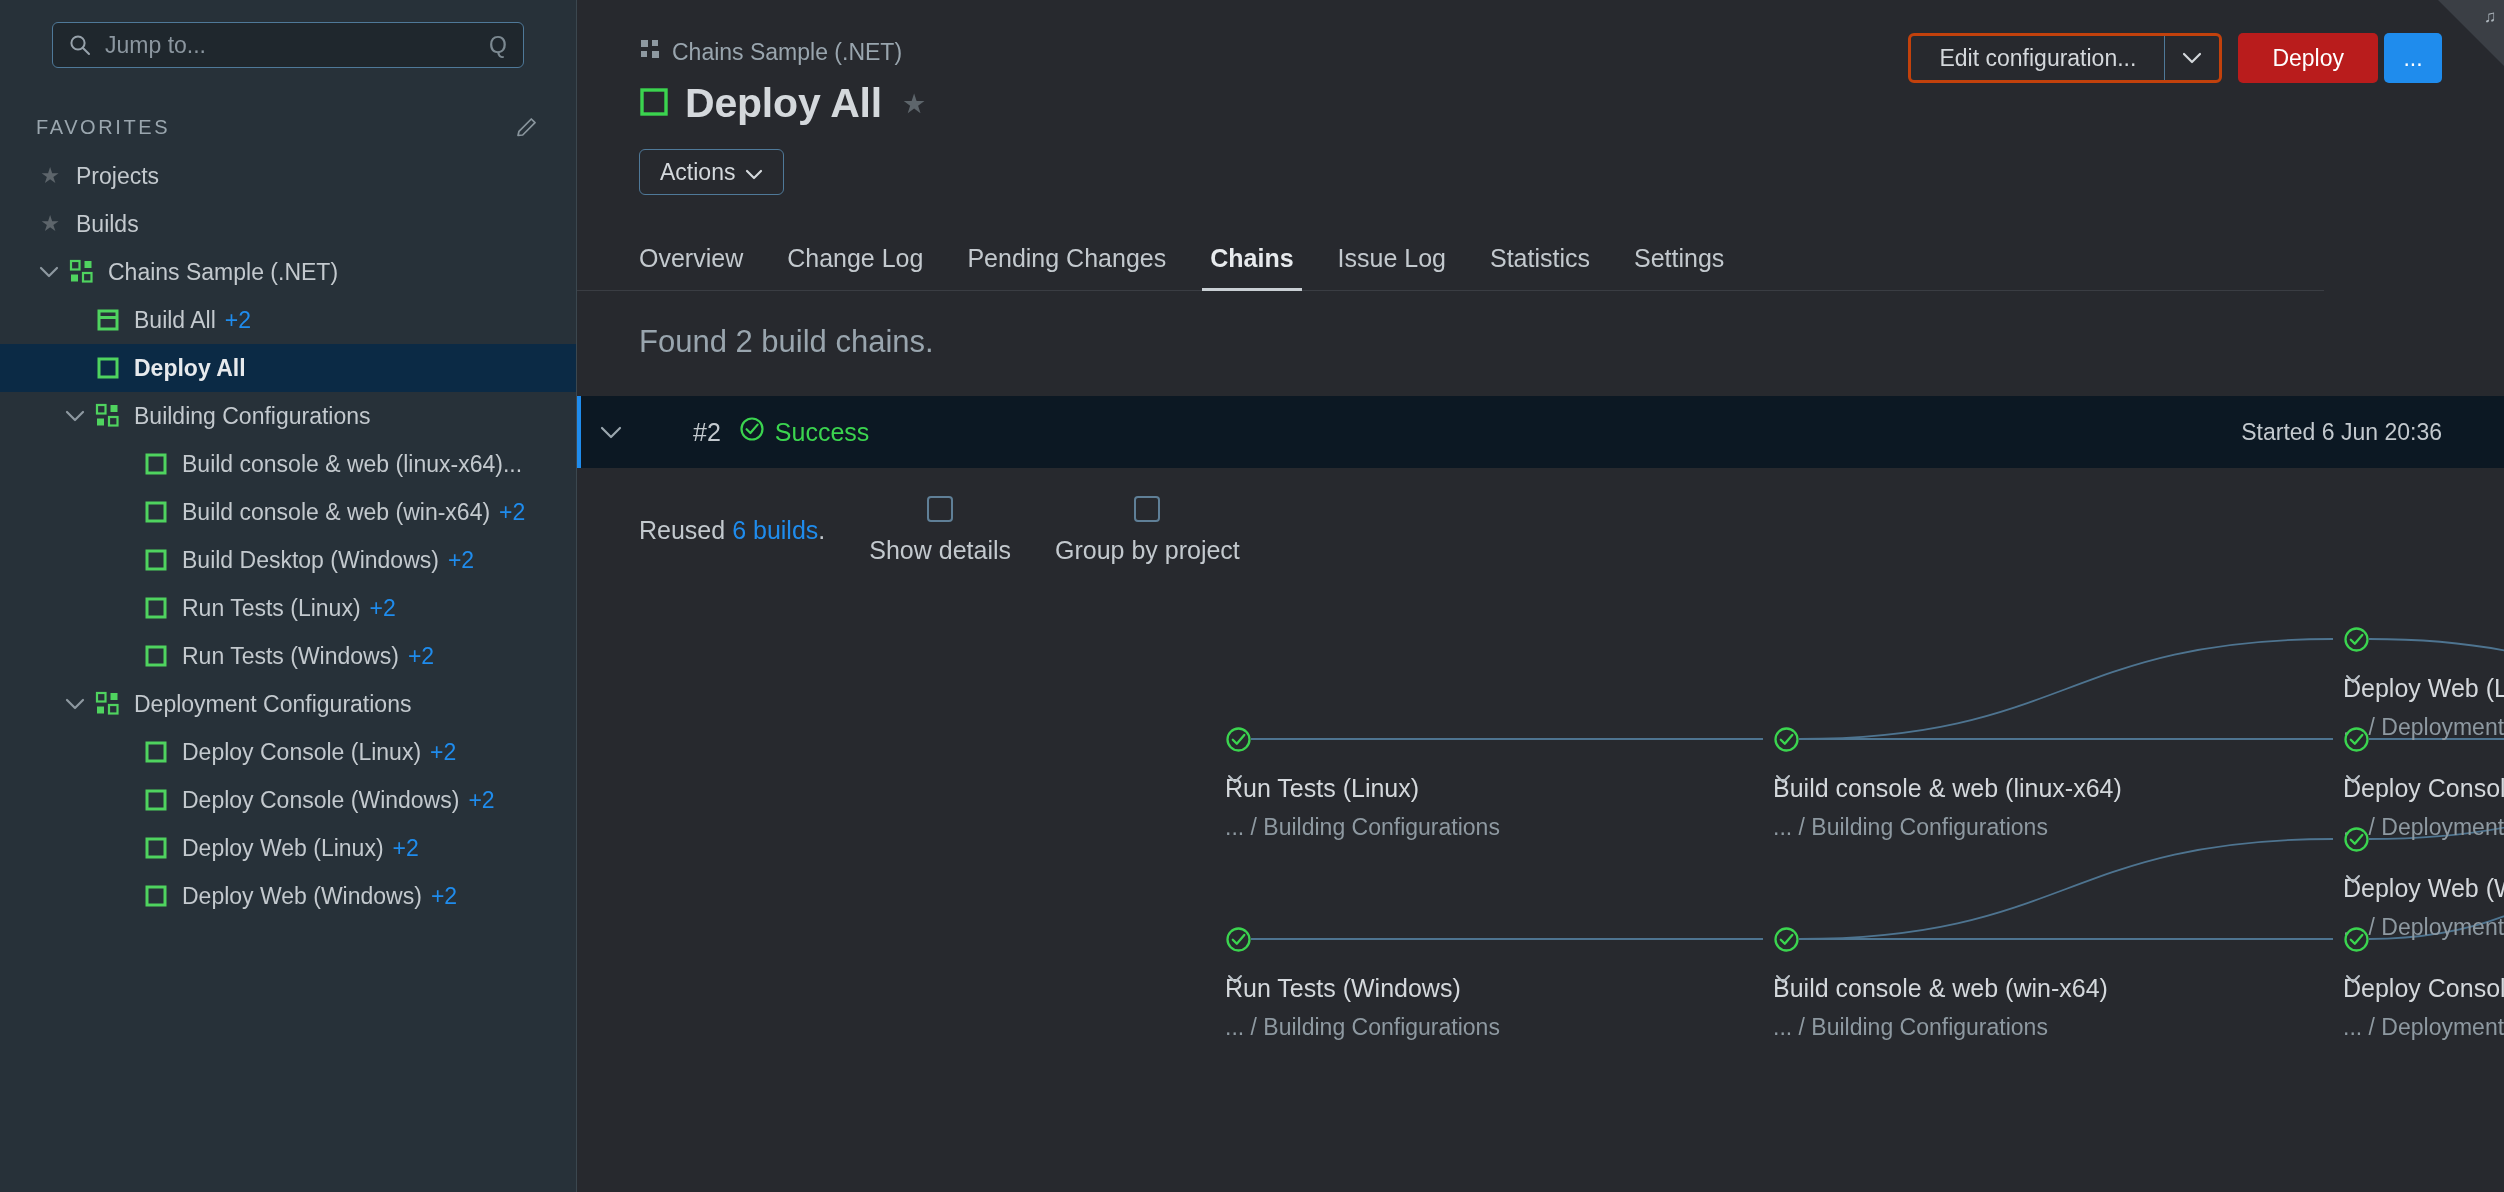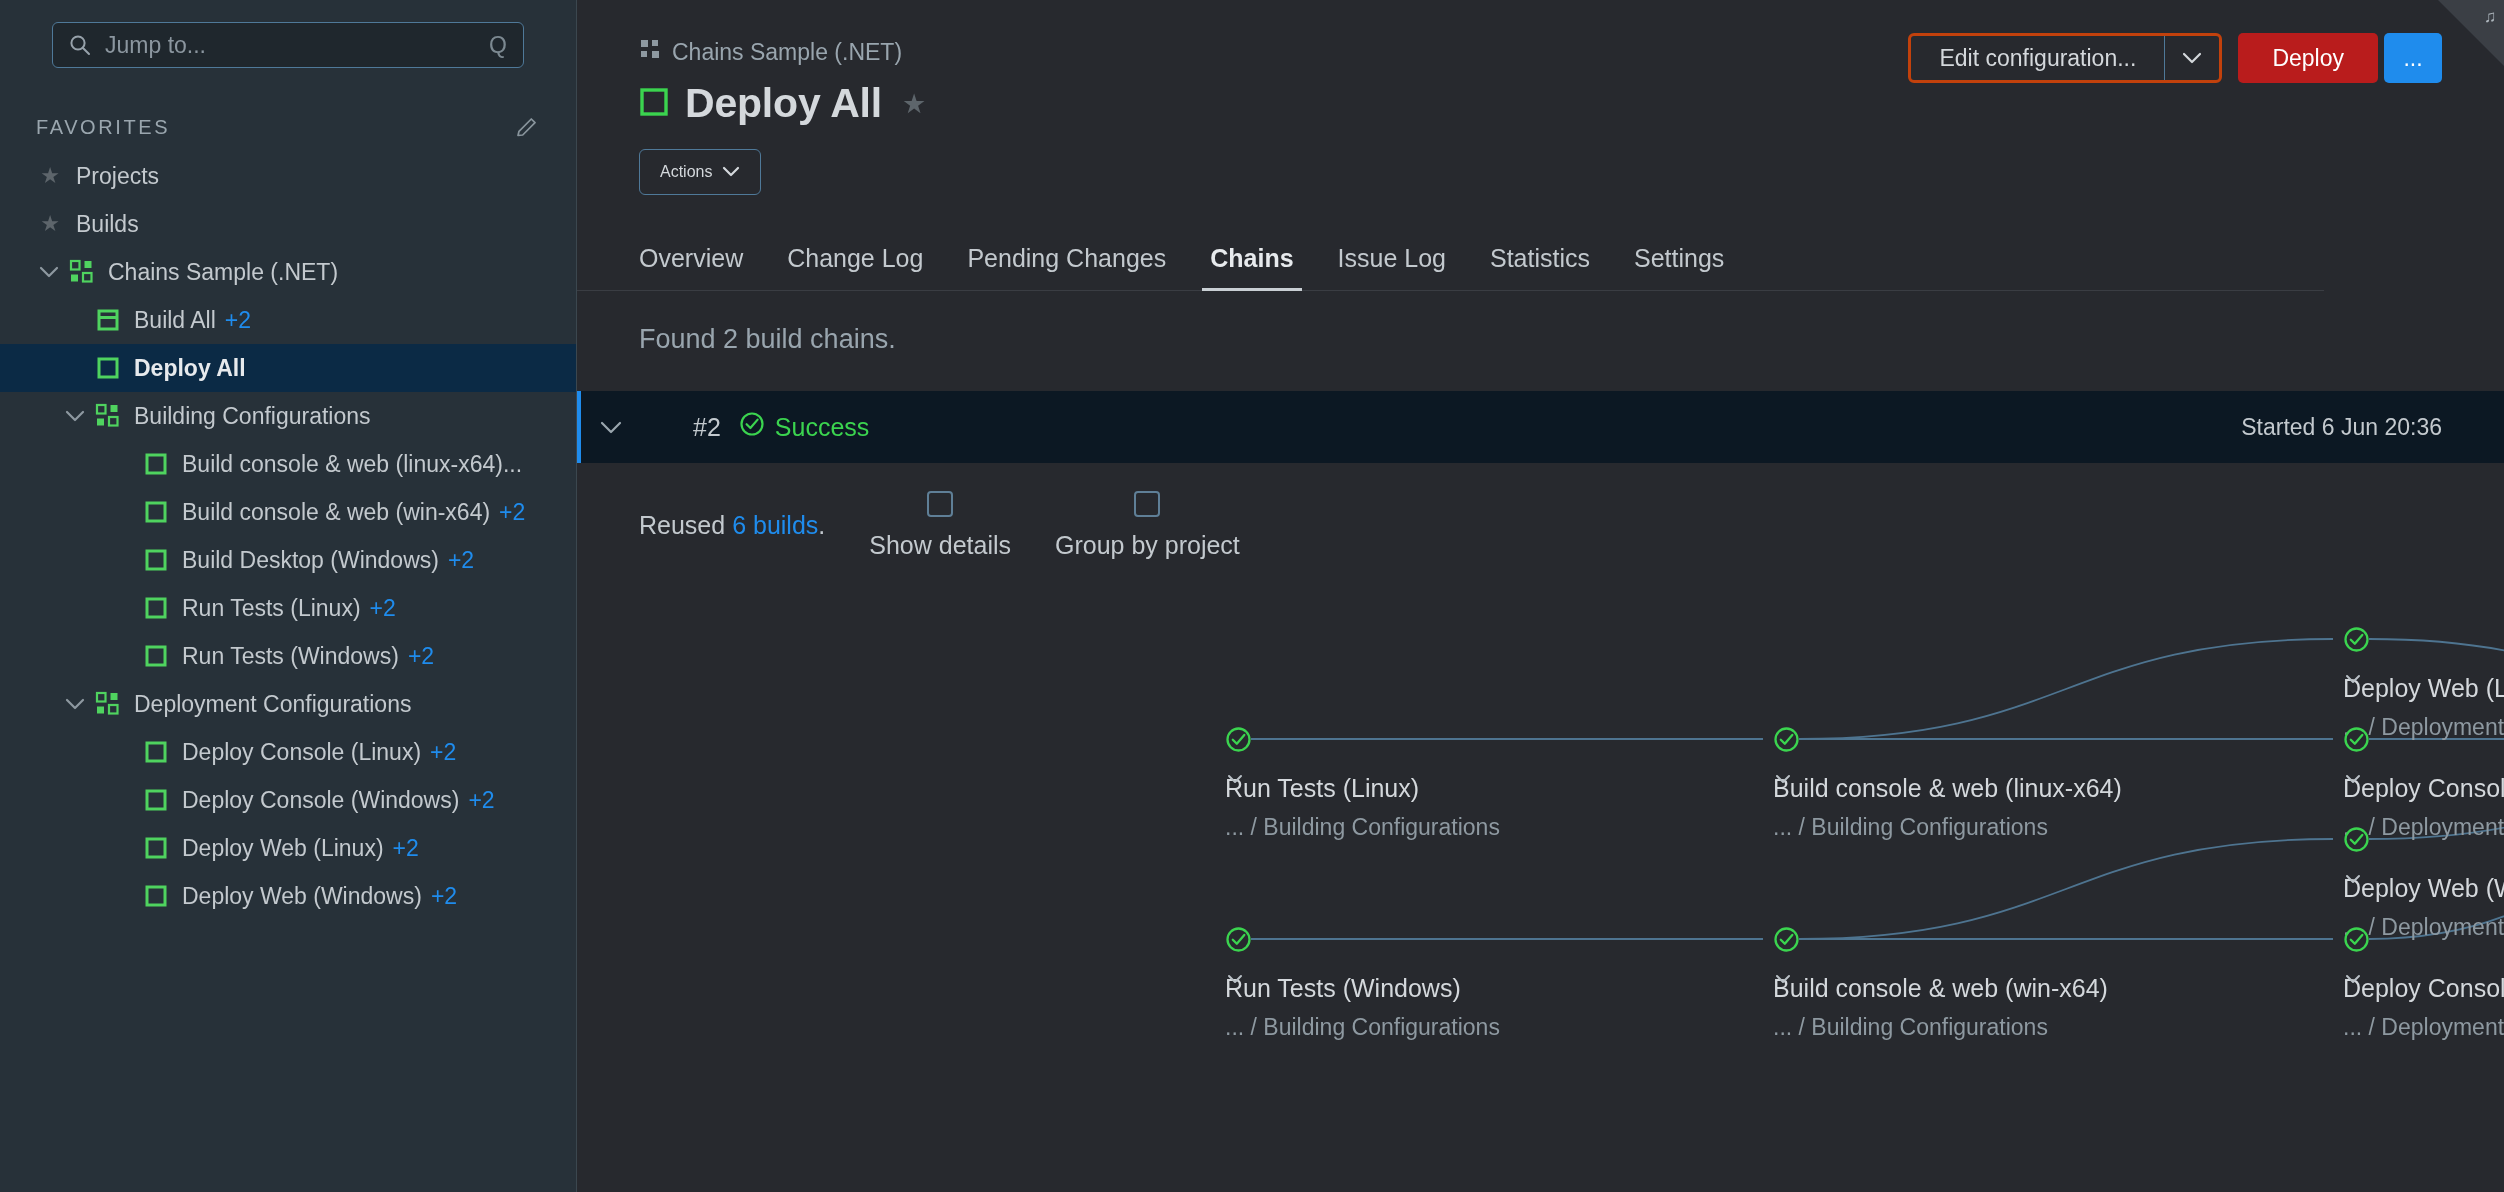--- a/index.html
+++ b/index.html
@@ -92,21 +92,21 @@
     color: #d4d8dc; font-size: 41px; font-weight: bold; letter-spacing: -0.2px;
   }
   .title-star { color:#5d656b; font-size: 27px; margin-left: 4px;}
 
   .actions-row { padding-left: 62px; margin-top: 22px; }
   .btn-outline {
     display: inline-flex; align-items: center; gap: 10px;
     height: 46px; padding: 0 20px;
     background: transparent;
     border: 1px solid #4f7999; border-radius: 6px;
-    color: #d4d8dc; font-size: 16px;
+    color: #d4d8dc; font-size: 23px;
     font-family: "Liberation Sans", sans-serif;
     cursor: pointer;
   }
 
   
   .topright {
     position: absolute; top: 33px; right: 62px;
     display: flex; align-items: center; gap: 16px;
   }
   .editconf {
@@ -159,21 +159,21 @@
   .tab:first-child { padding-left: 0; }
   .tab.active { color: #e7eaed; font-weight: bold; }
   .tab.active::after {
     content:""; position: absolute; left: 14px; right: 14px; bottom: -1px;
     height: 3px; background: #c9cfd4;
   }
   .tab .cnt { color: #8e99a1; font-size: 23px; font-weight: normal; }
 
   .found {
     padding-left: 62px; margin-top: 33px;
-    color: #99a5ae; font-size: 27px;
+    color: #99a5ae; font-size: 31px;
   }
 
   
   .chain-bar {
     margin-top: 36px;
     height: 72px;
     background: #0c1823;
     border-left: 4px solid #1f8ced;
     display: flex; align-items: center;
     position: relative;

